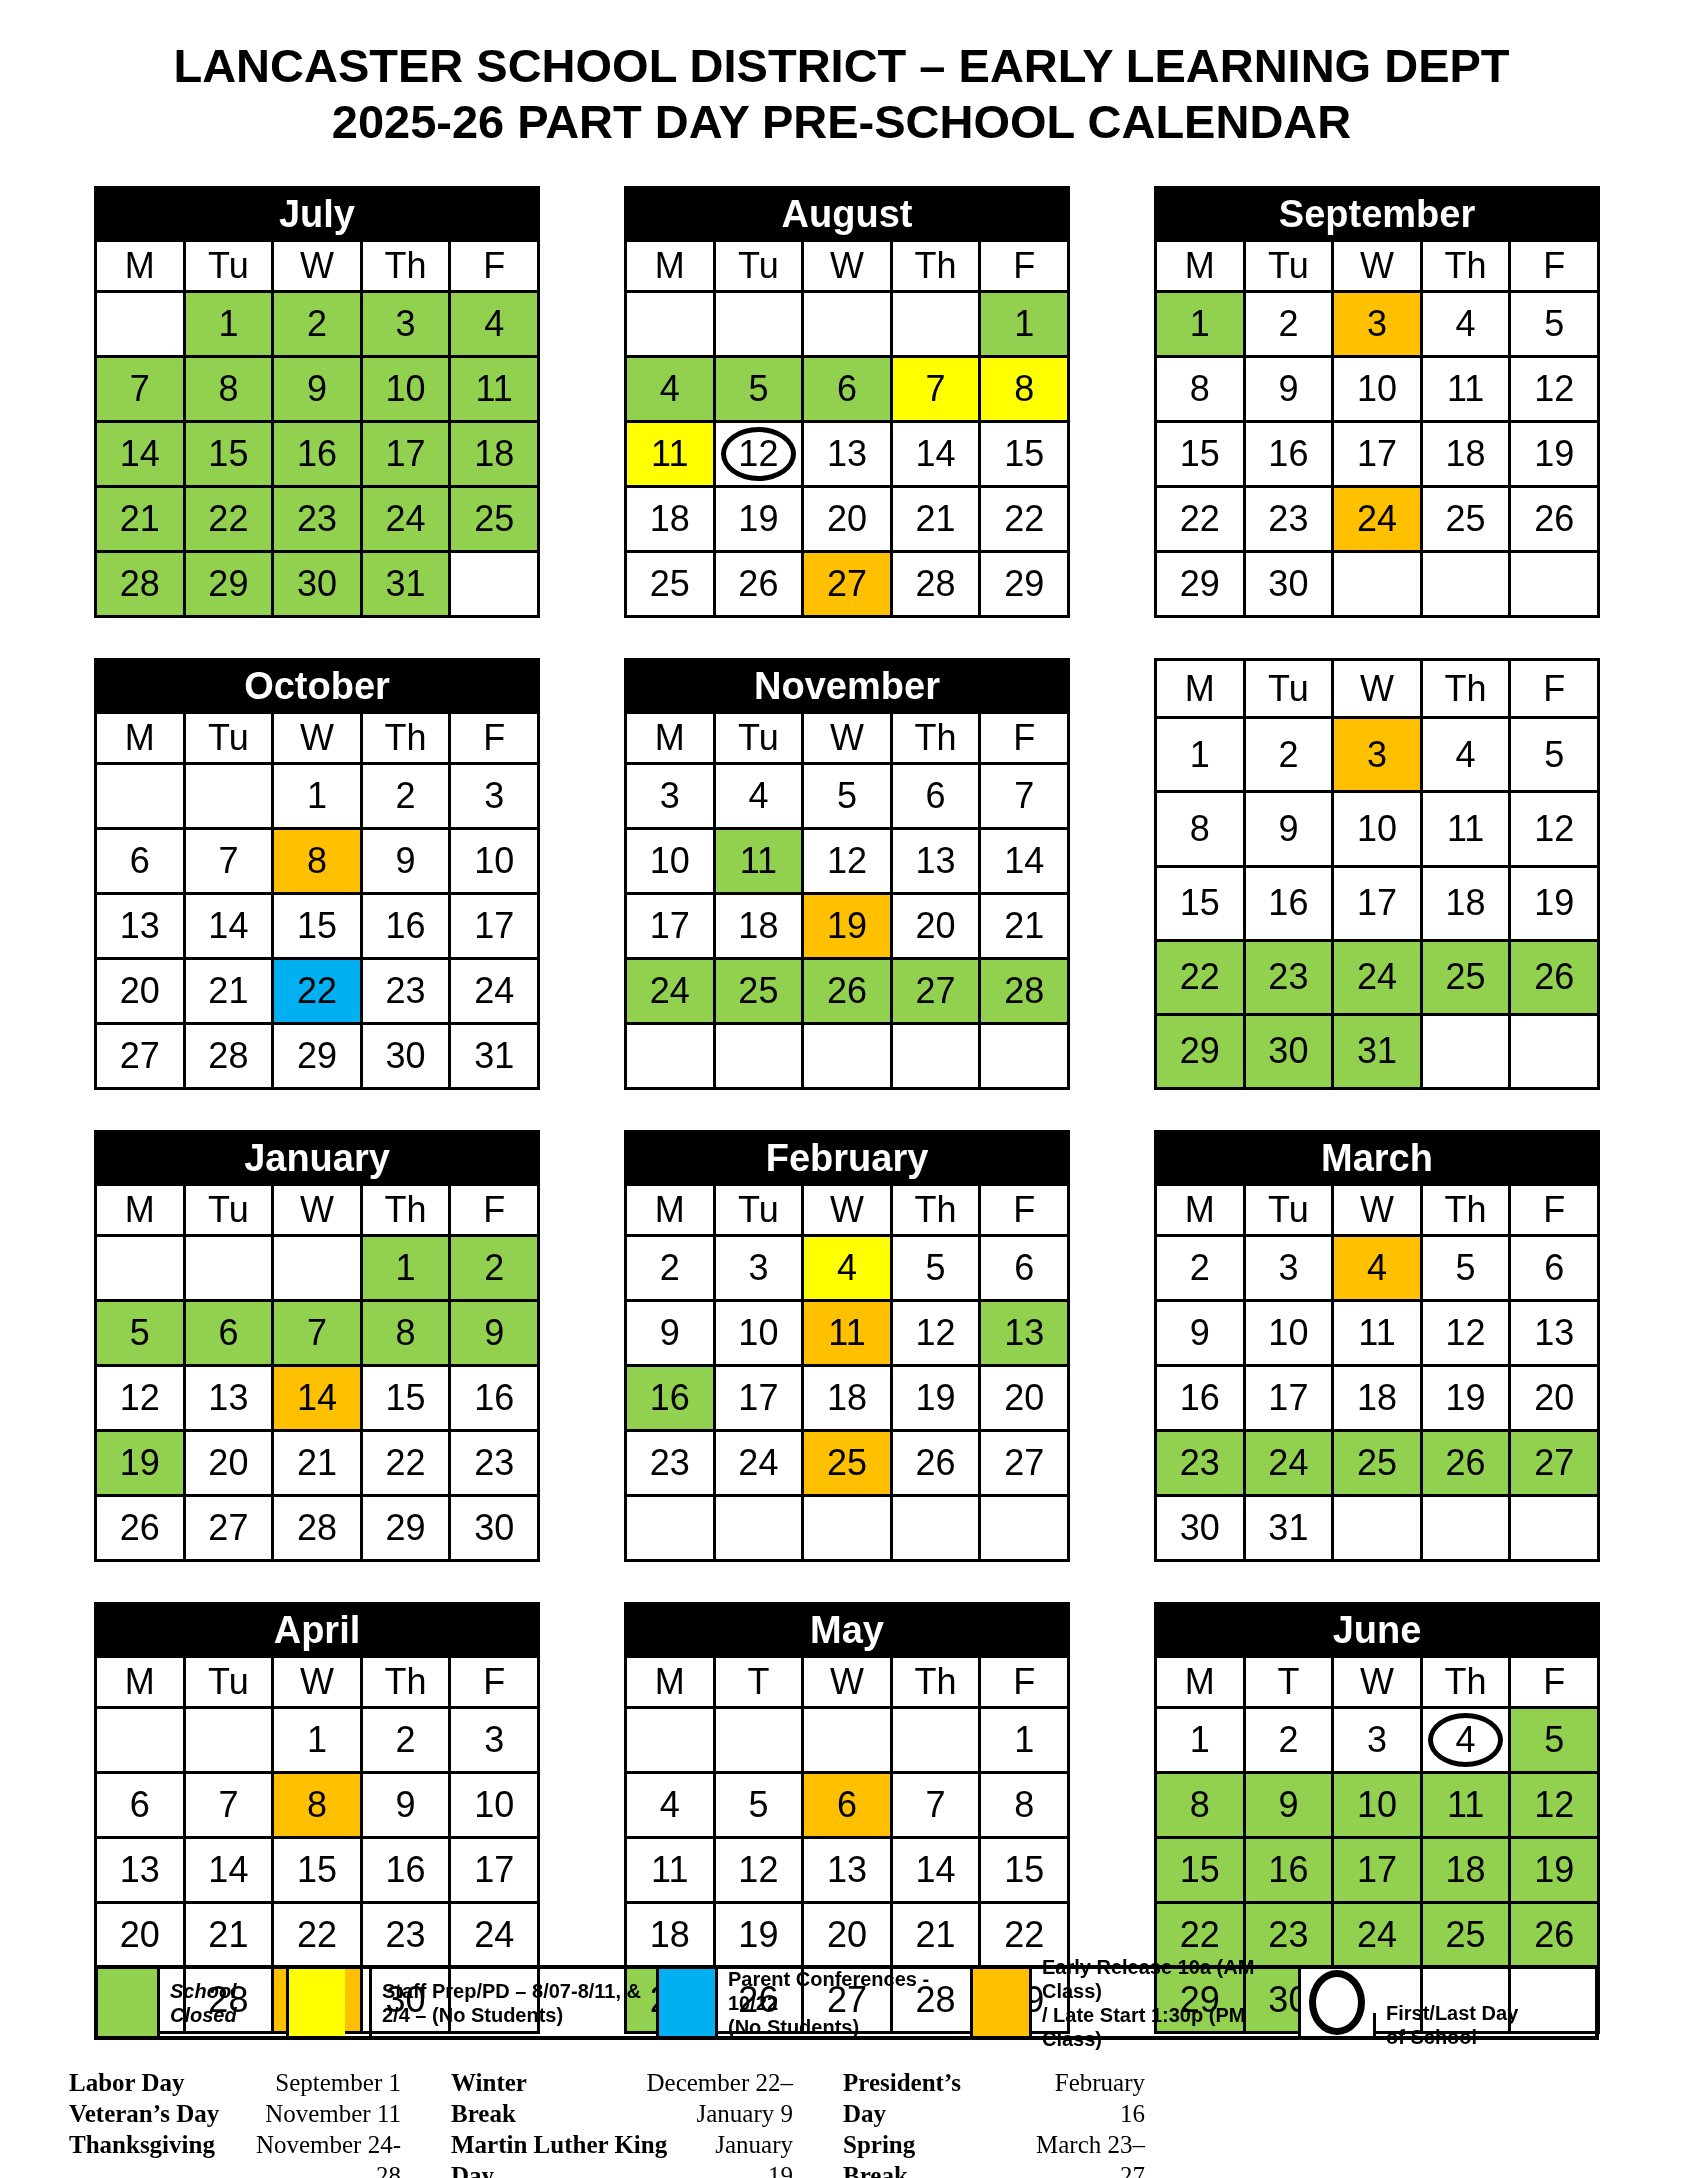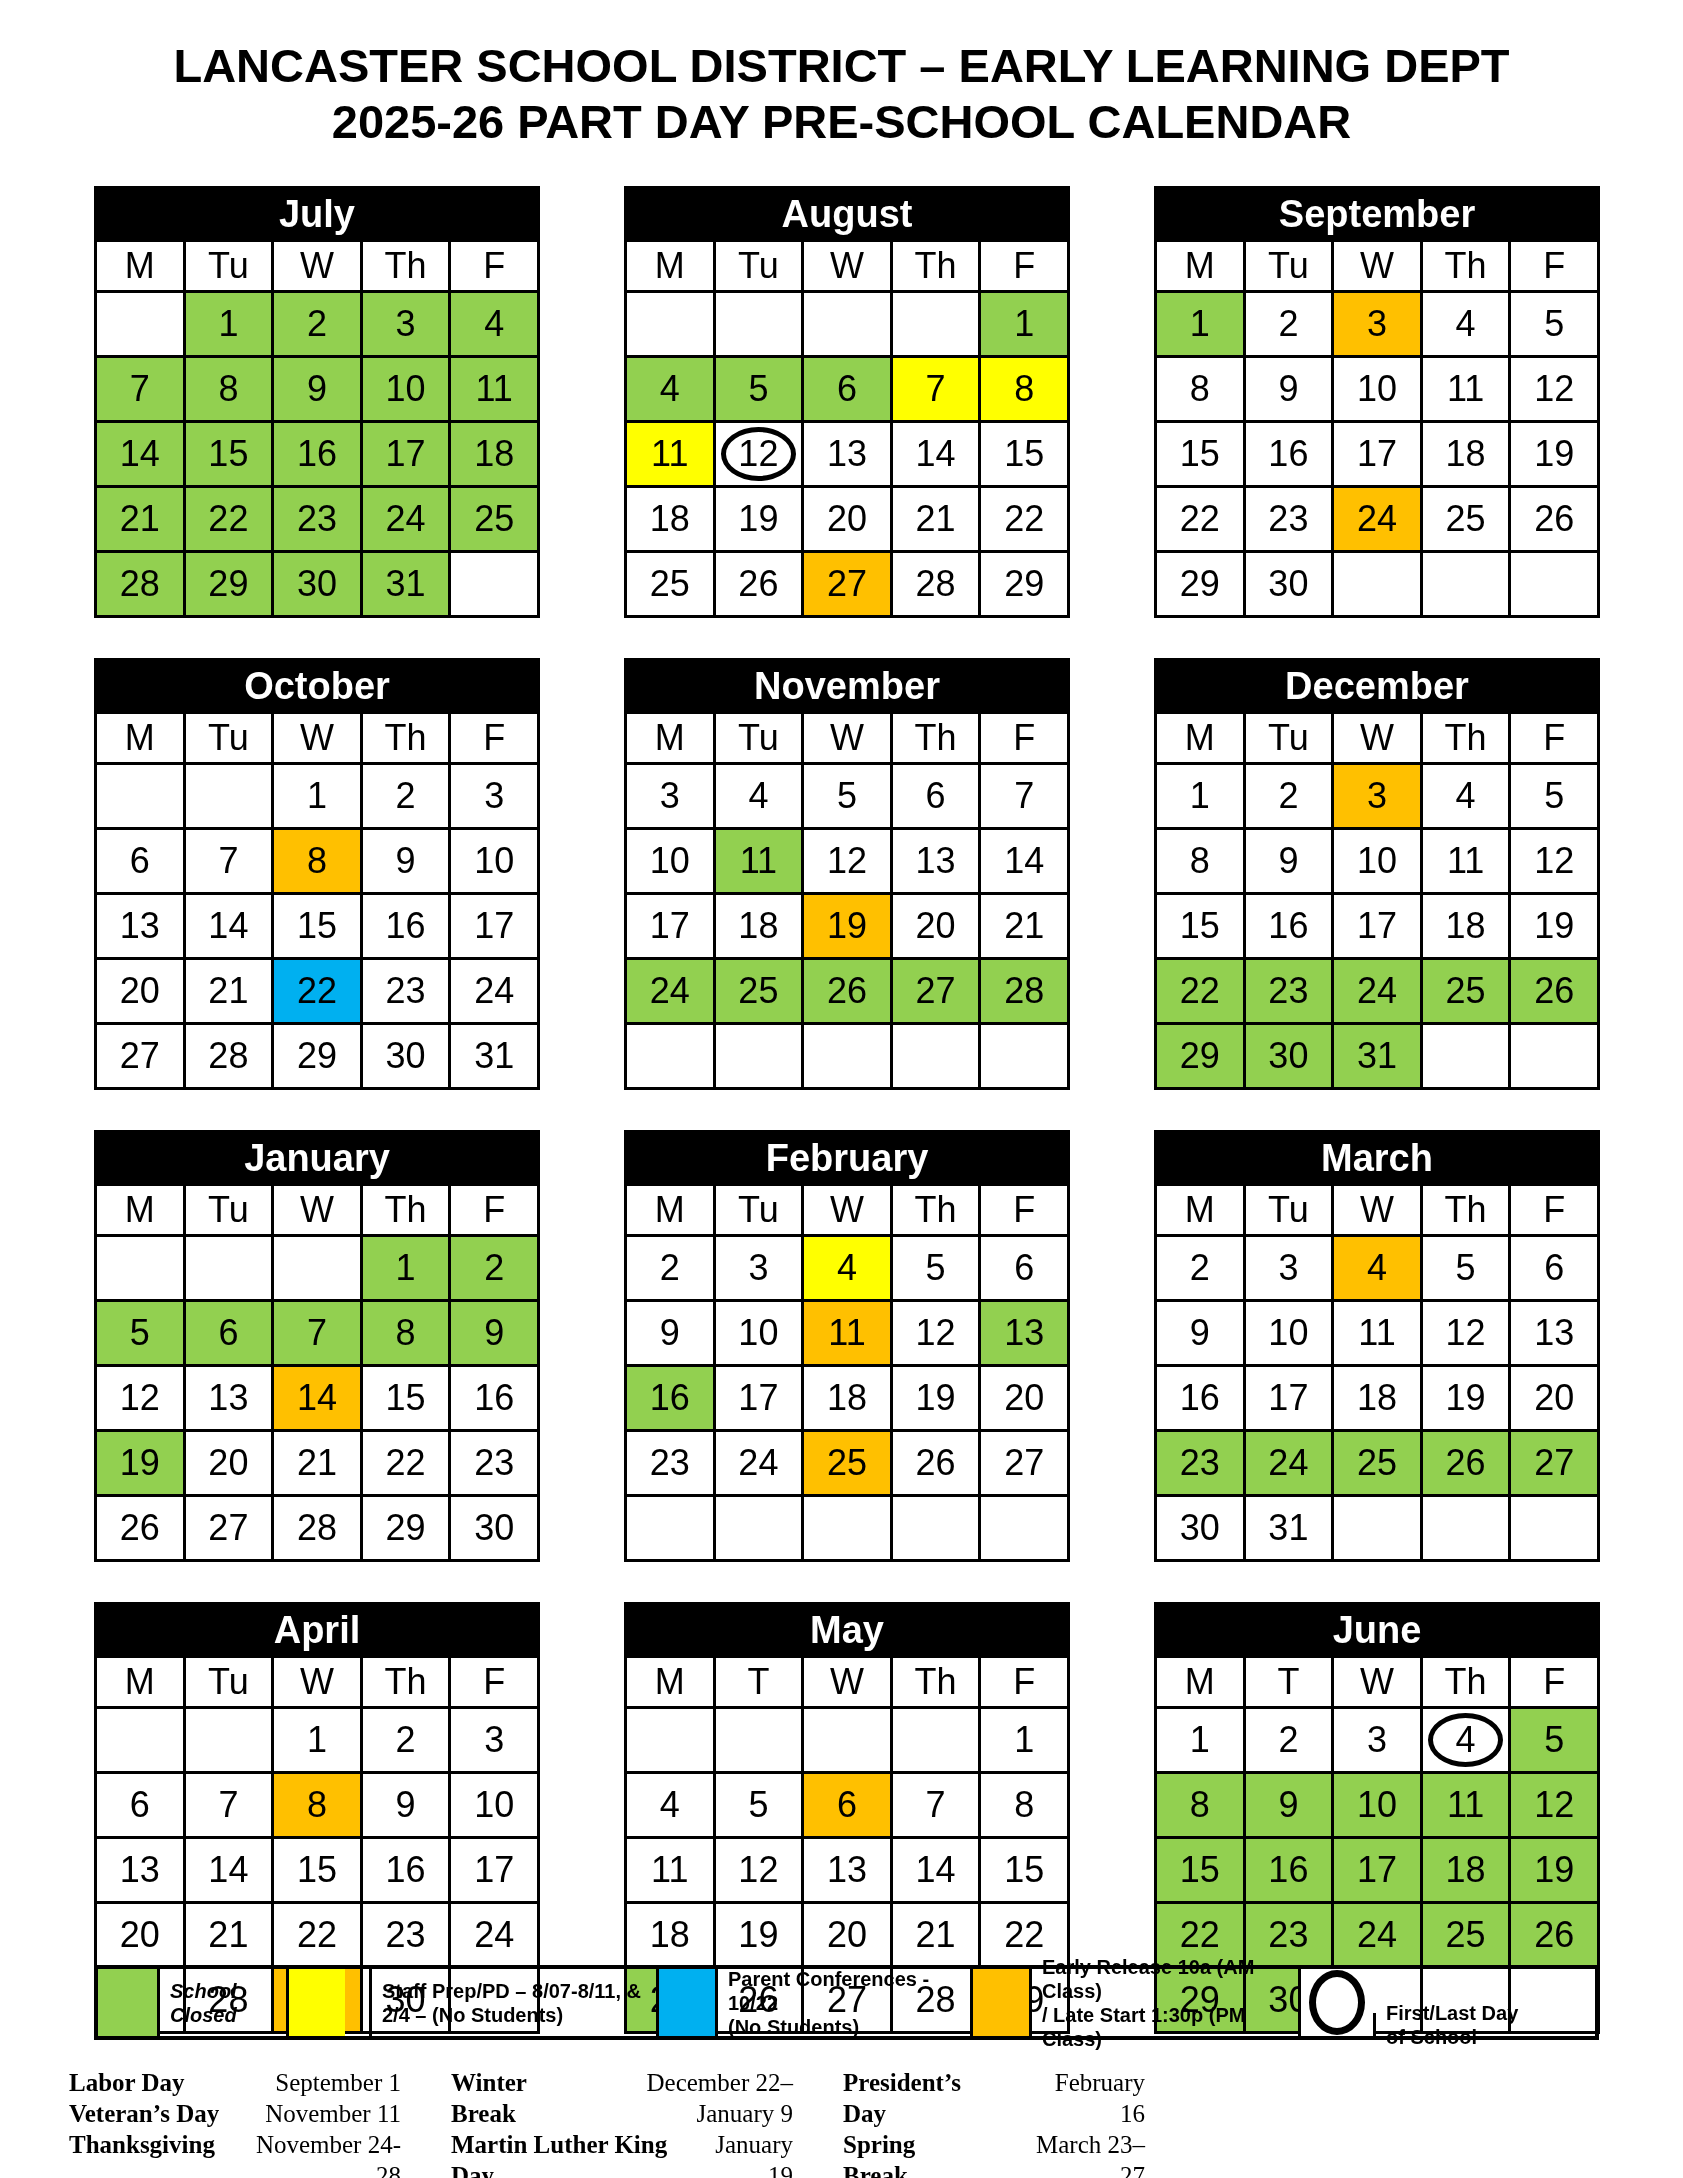--- a/index.html
+++ b/index.html
@@ -296,23 +296,20 @@
             <td></td>
             <td></td>
             <td></td>
             <td></td>
             <td></td>
           </tr>
         </tbody>
       </table>
       <table class="month">
         <tbody>
-          <tr class="mh">
-            <td colspan="5">December</td>
-          </tr>
           <tr class="dh">
             <td>M</td>
             <td>Tu</td>
             <td>W</td>
             <td>Th</td>
             <td>F</td>
           </tr>
           <tr class="wk">
             <td>1</td>
             <td>2</td>

